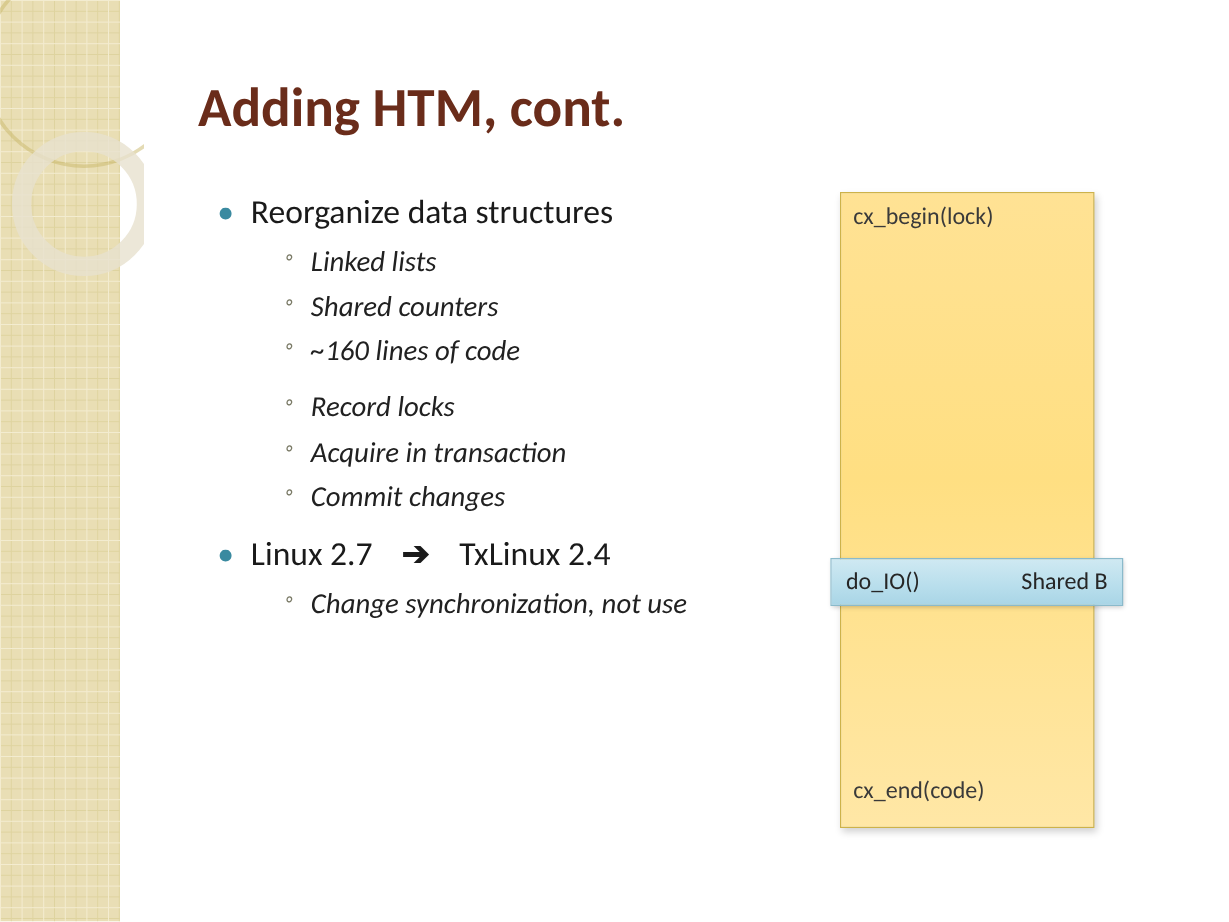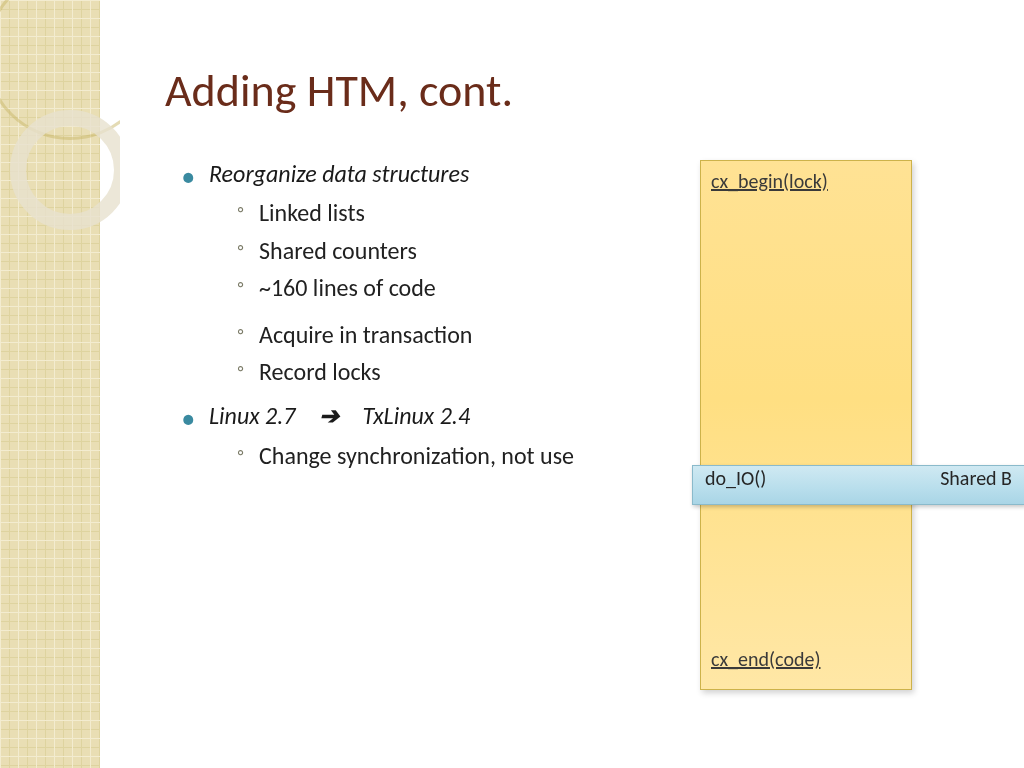--- a/index.html
+++ b/index.html
@@ -55,49 +55,48 @@
     width: 120px;
     height: 120px;
     border: 16px solid #e7e1ce;
     opacity: 0.8;
   }
   .slide-title {
     position: absolute;
     left: 165px;
     top: 62px;
     font-size: 46px;
-    font-weight: 400;
+    font-weight: 700;
     color: #6a2c1a;
     letter-spacing: 0;
   }
   .content {
     position: absolute;
     left: 175px;
     top: 158px;
     width: 460px;
   }
   ul.top { list-style: none; }
   ul.top > li { margin-bottom: 6px; }
   ul.top > li > .li-head {
     position: relative;
-    font-size: 24px;
+    font-size: 28px;
     color: #1a1a1a;
     padding-left: 34px;
     line-height: 1.35;
-    font-style: italic;
   }
   ul.top > li > .li-head::before {
     content: "•";
     position: absolute;
     left: 6px;
     top: 0;
     color: #3a8aa0;
     font-size: 28px;
   }
-  ul.sub { list-style: none; margin: 4px 0 10px 62px; }
+  ul.sub { list-style: none; margin: 4px 0 10px 62px; font-style: italic; }
   ul.sub > li {
     position: relative;
     font-size: 24px;
     color: #212121;
     padding-left: 22px;
     line-height: 1.55;
   }
   ul.sub > li::before {
     content: "◦";
     position: absolute;
@@ -120,34 +119,34 @@
     height: 530px;
     background: linear-gradient(180deg, #ffe294 0%, #ffdf82 45%, #ffe7a6 100%);
     border: 1.5px solid #cdb24a;
     box-shadow: 2px 3px 6px rgba(0,0,0,0.18);
   }
   .box-label {
     font-size: 20px;
     color: #3a3a3a;
     position: absolute;
     left: 10px;
-    text-decoration: underline;
   }
   .box-top { top: 8px; }
   .box-bot { bottom: 18px; }
   .io-bar {
     position: absolute;
     left: 692px;
     top: 465px;
-    width: 333px;
+    width: 244px;
     height: 40px;
     background: linear-gradient(180deg, #cfe9f2 0%, #b8deec 60%, #a9d5e6 100%);
     border: 1.5px solid #8abacb;
     box-shadow: 1px 2px 4px rgba(0,0,0,0.22);
     display: flex;
+    align-items: center;
     justify-content: space-between;
     padding: 0 12px;
     font-size: 20px;
     color: #262626;
   }
 </style>
 </head>
 <body>
 
 <div class="deco-band">
@@ -163,22 +162,23 @@
     <li>
       <div class="li-head">Reorganize data structures</div>
       <ul class="sub">
         <li>Linked lists</li>
         <li>Shared counters</li>
         <li>~160 lines of code</li>
       </ul>
     </li>
     <li>
       <ul class="sub">
+        <li>Record locks</li>
         <li>Acquire in transaction</li>
-        <li>Record locks</li>
+        <li>Commit changes</li>
       </ul>
     </li>
     <li>
       <div class="li-head">
         <span>Linux 2.7</span>
         <span class="arrow">➔</span>
         <span class="tx">TxLinux 2.4</span>
       </div>
       <ul class="sub">
         <li>Change synchronization, not use</li>

